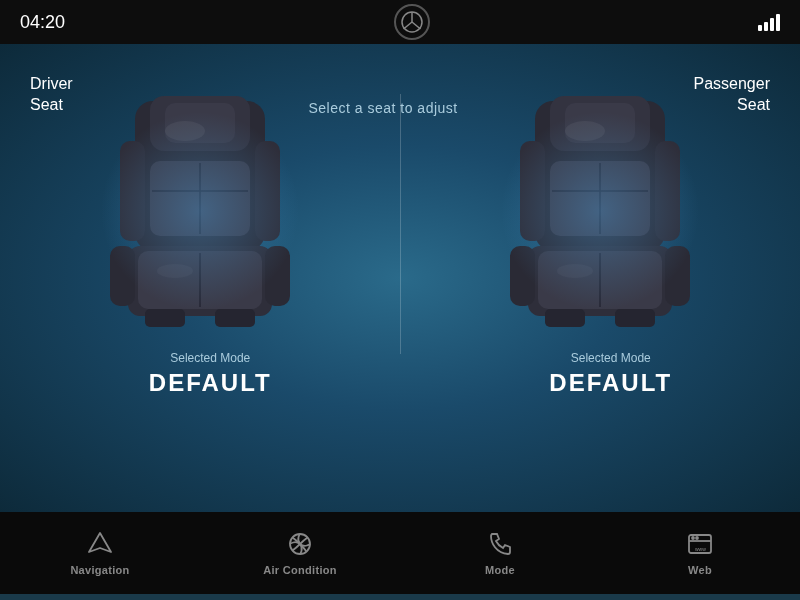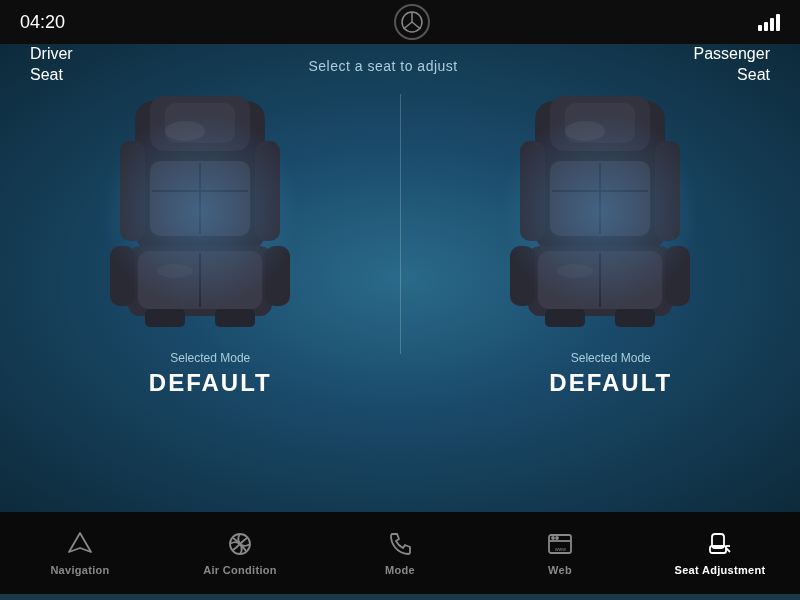--- a/index.html
+++ b/index.html
@@ -59,25 +59,26 @@
 
     #select-prompt {
       color: #aaccdd;
       font-size: 14px;
       margin-top: 14px;
       letter-spacing: 0.5px;
     }
 
     #seat-labels {
       position: absolute;
-      top: 0;
+      top: 30px;
       width: 100%;
       display: flex;
       justify-content: space-between;
       padding: 0 30px;
+      align-items: flex-end;
     }
     .seat-label {
       color: #ffffff;
       font-size: 16px;
       font-weight: 400;
       line-height: 1.3;
     }
     .seat-label.right { text-align: right; }
 
     
@@ -322,24 +323,14 @@
     <svg viewBox="0 0 28 28" fill="none" stroke="currentColor" stroke-width="1.8">
       <rect x="3" y="5" width="22" height="18" rx="2"></rect>
       <line x1="3" y1="11" x2="25" y2="11"></line>
       <circle cx="7" cy="8" r="1" fill="currentColor"></circle>
       <circle cx="11" cy="8" r="1" fill="currentColor"></circle>
       <text x="9" y="21" font-size="5" fill="currentColor" stroke="none" font-family="Arial">www</text>
     </svg>
     <span class="nav-label">Web</span>
   </div>
 
-  <div class="nav-item active">
-    <svg viewBox="0 0 28 28" fill="none" stroke="currentColor" stroke-width="1.8">
-
-      <rect x="6" y="4" width="12" height="14" rx="3"></rect>
-      <rect x="4" y="16" width="16" height="7" rx="2"></rect>
-      <line x1="20" y1="18" x2="24" y2="22"></line>
-      <line x1="20" y1="16" x2="24" y2="16"></line>
-    </svg>
-    <span class="nav-label">Seat Adjustment</span>
-  </div>
 
 </div>
 
 </body></html>

